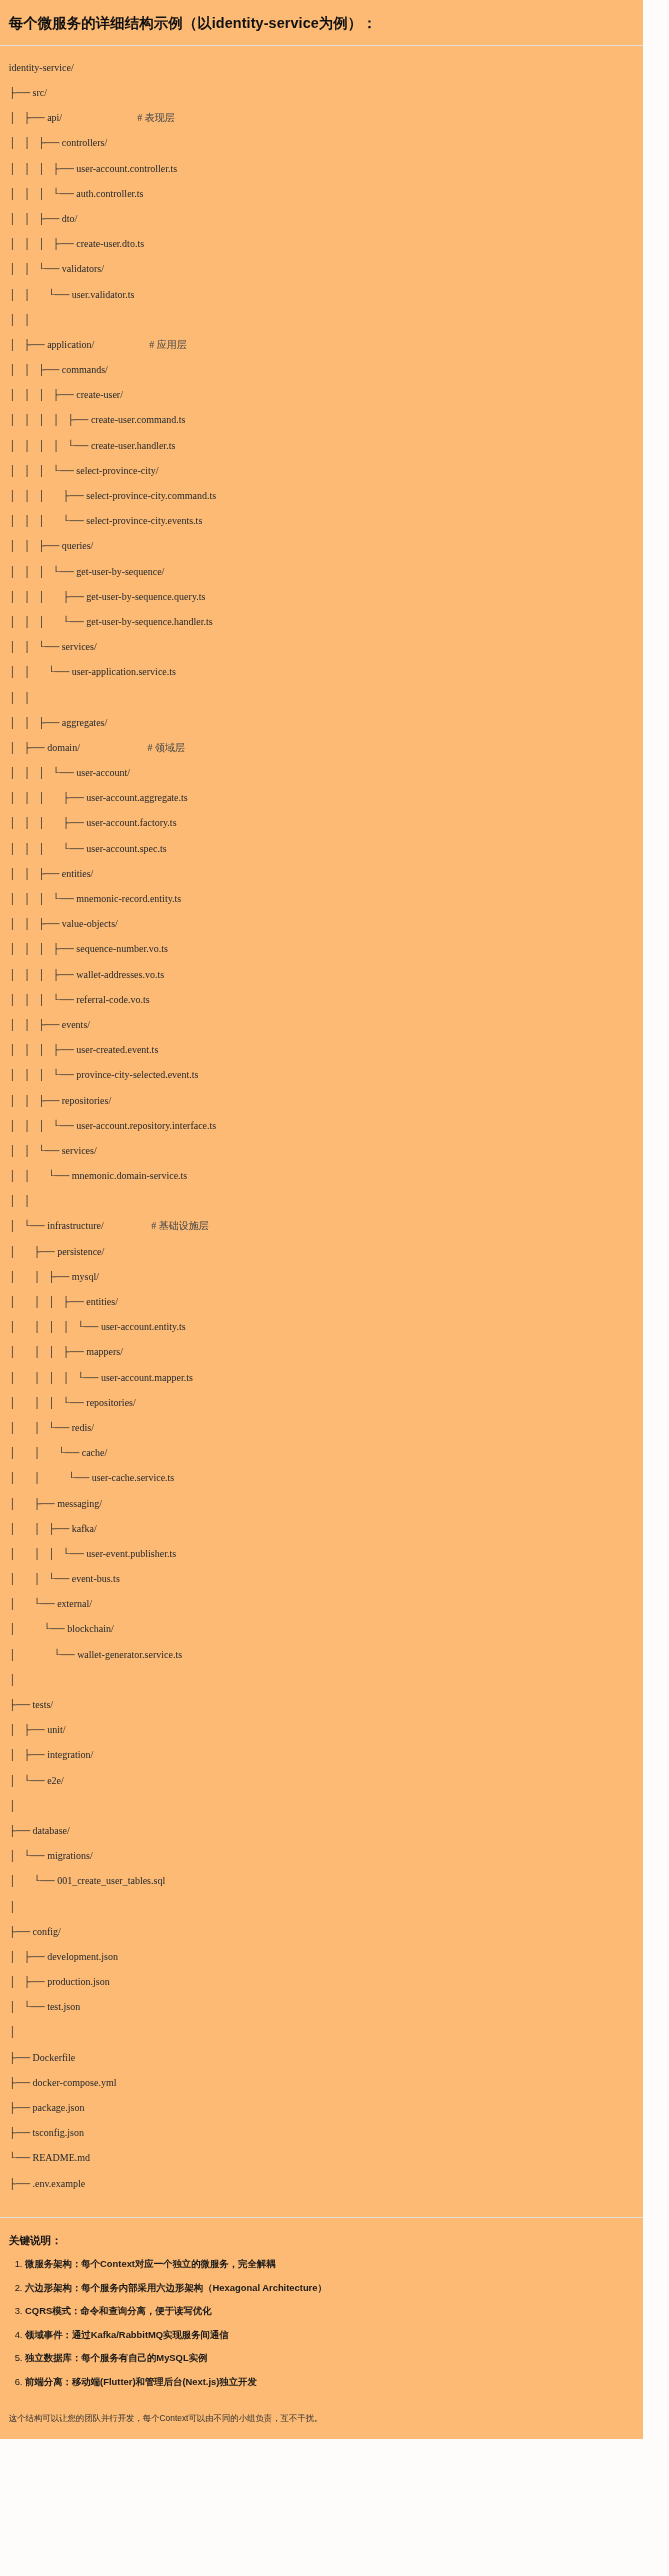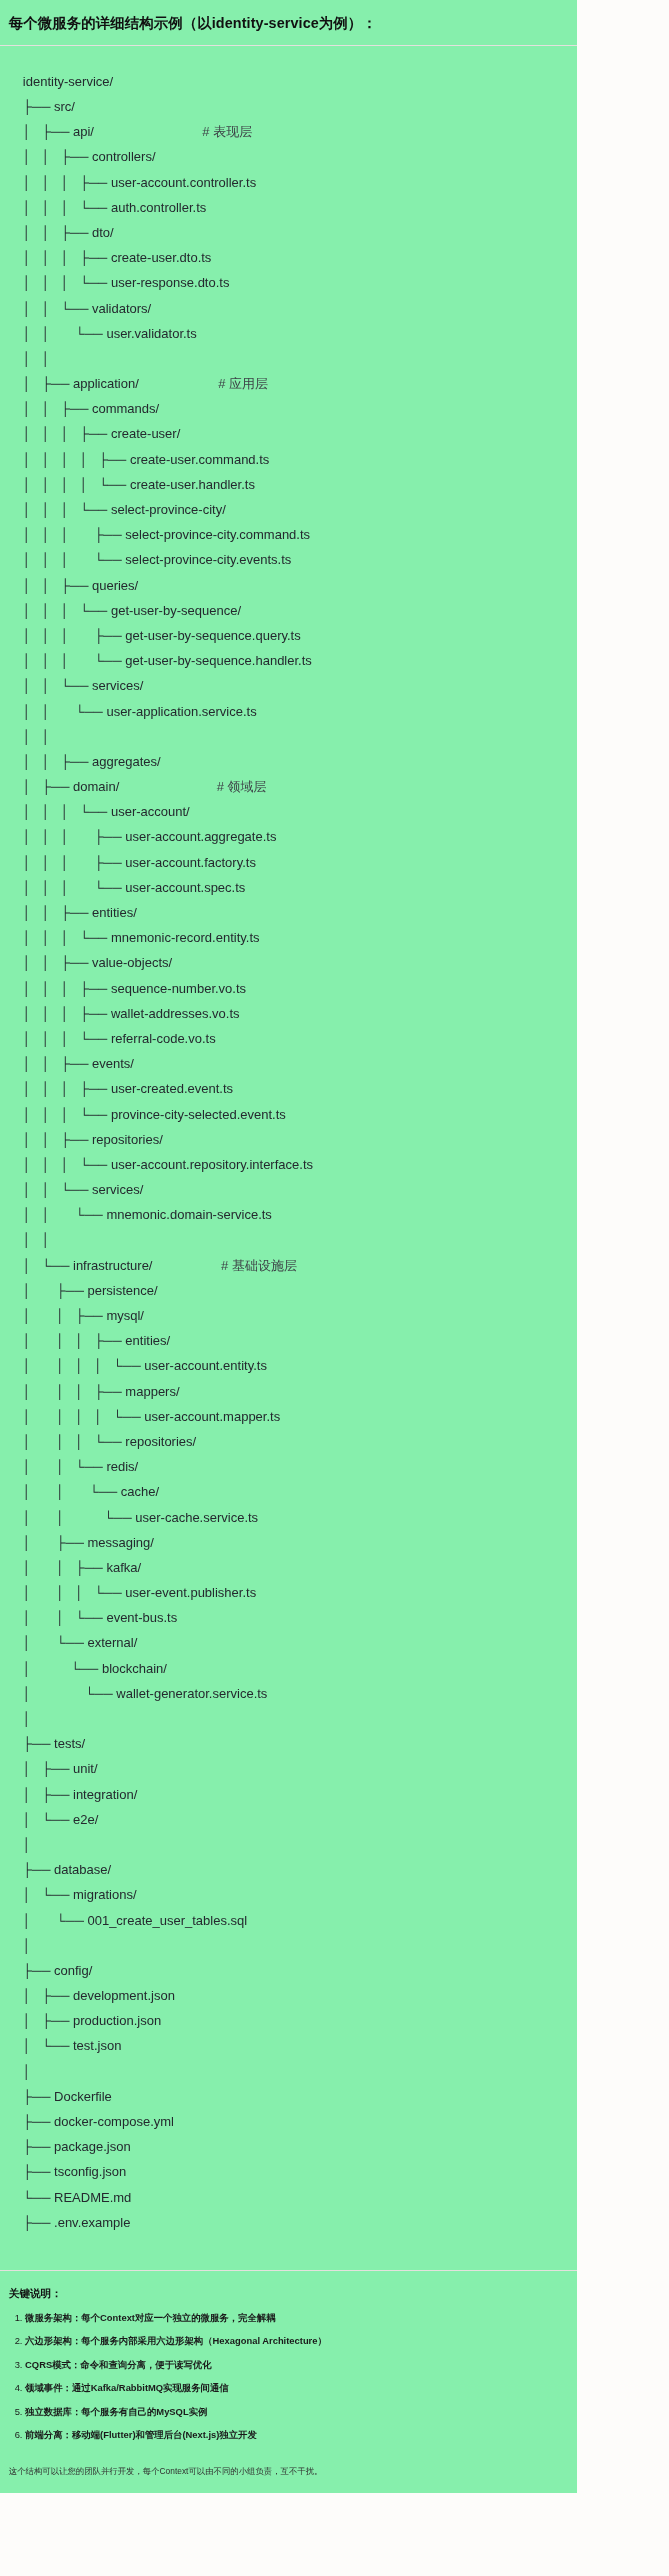--- a/index.html
+++ b/index.html
@@ -7,23 +7,23 @@
     padding: 0;
     background: #fdfcfa;
   }
   body {
     width: 669px;
     font-family: "Liberation Sans", sans-serif;
     color: #1a1a1a;
     -webkit-font-smoothing: antialiased;
   }
   .page {
-    width: 577px;
+    width: 643px;
     box-sizing: border-box;
-    background: #86efac;
+    background: #fdba74;
     padding: 0;
   }
 
   
   .header {
     padding: 13.8px 8.8px 11.3px 8.8px;
     border-bottom: 0.6px solid #e3e1dd;
   }
   .header-title {
     font-size: 14.4px;
@@ -32,26 +32,26 @@
     color: #111111;
     letter-spacing: 0.1px;
   }
 
   
   .tree-block {
     padding: 16.3px 8.8px 13.8px 8.8px;
     border-bottom: 0.6px solid #e3e1dd;
   }
   .tree {
-    font-family: Liberation Sans, sans-serif;
-    font-size: 13px;
+    font-family: Liberation Serif, serif;
+    font-size: 10px;
     line-height: 12.6px;
     color: #24292e;
     white-space: pre;
-    margin: 14px;
+    margin: 0;
     letter-spacing: 0px;
   }
   .tree .row {
     display: block;
     white-space: pre;
     height: 12.6px;
   }
   .tree .cmt {
     color: #3d4347;
   }
@@ -107,21 +107,20 @@
 
   <div class="tree-block">
     <pre class="tree"><span class="row">identity-service/</span>
 <span class="row">├── src/</span>
 <span class="row">│   ├── api/                              <span class="cmt"># 表现层</span></span>
 <span class="row">│   │   ├── controllers/</span>
 <span class="row">│   │   │   ├── user-account.controller.ts</span>
 <span class="row">│   │   │   └── auth.controller.ts</span>
 <span class="row">│   │   ├── dto/</span>
 <span class="row">│   │   │   ├── create-user.dto.ts</span>
-<span class="row">│   │   │   └── user-response.dto.ts</span>
 <span class="row">│   │   └── validators/</span>
 <span class="row">│   │       └── user.validator.ts</span>
 <span class="row">│   │</span>
 <span class="row">│   ├── application/                      <span class="cmt"># 应用层</span></span>
 <span class="row">│   │   ├── commands/</span>
 <span class="row">│   │   │   ├── create-user/</span>
 <span class="row">│   │   │   │   ├── create-user.command.ts</span>
 <span class="row">│   │   │   │   └── create-user.handler.ts</span>
 <span class="row">│   │   │   └── select-province-city/</span>
 <span class="row">│   │   │       ├── select-province-city.command.ts</span>

